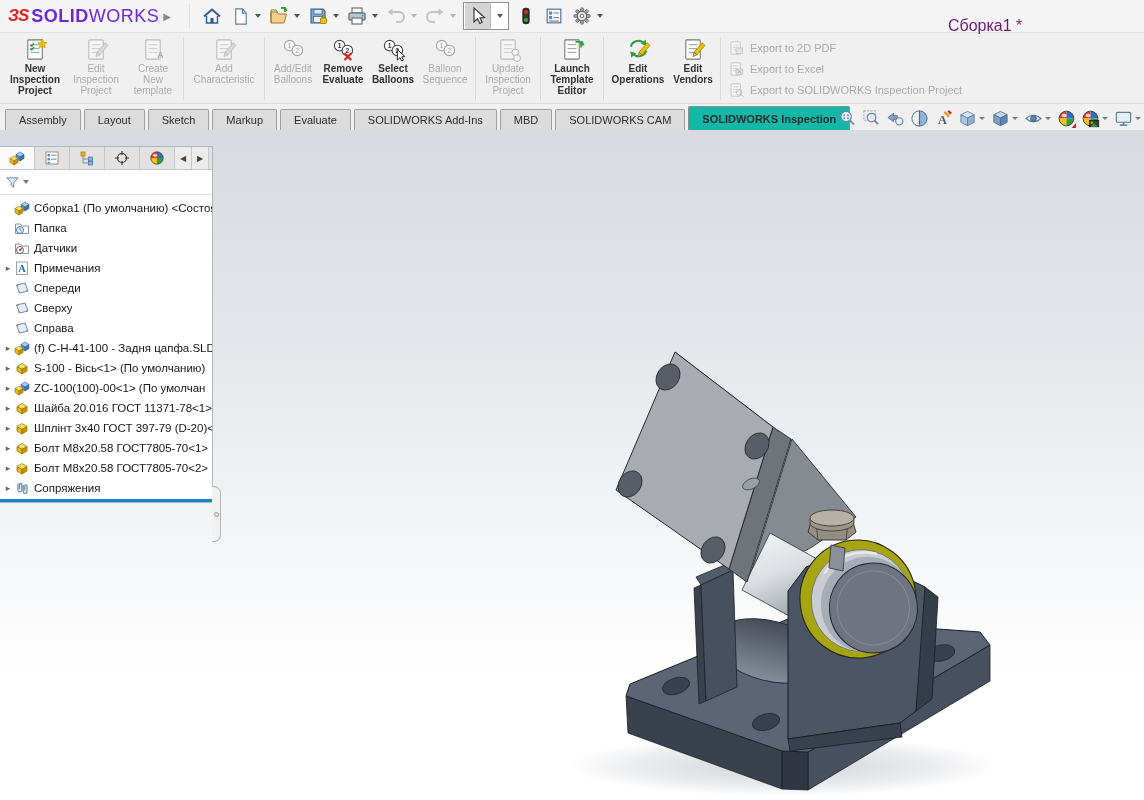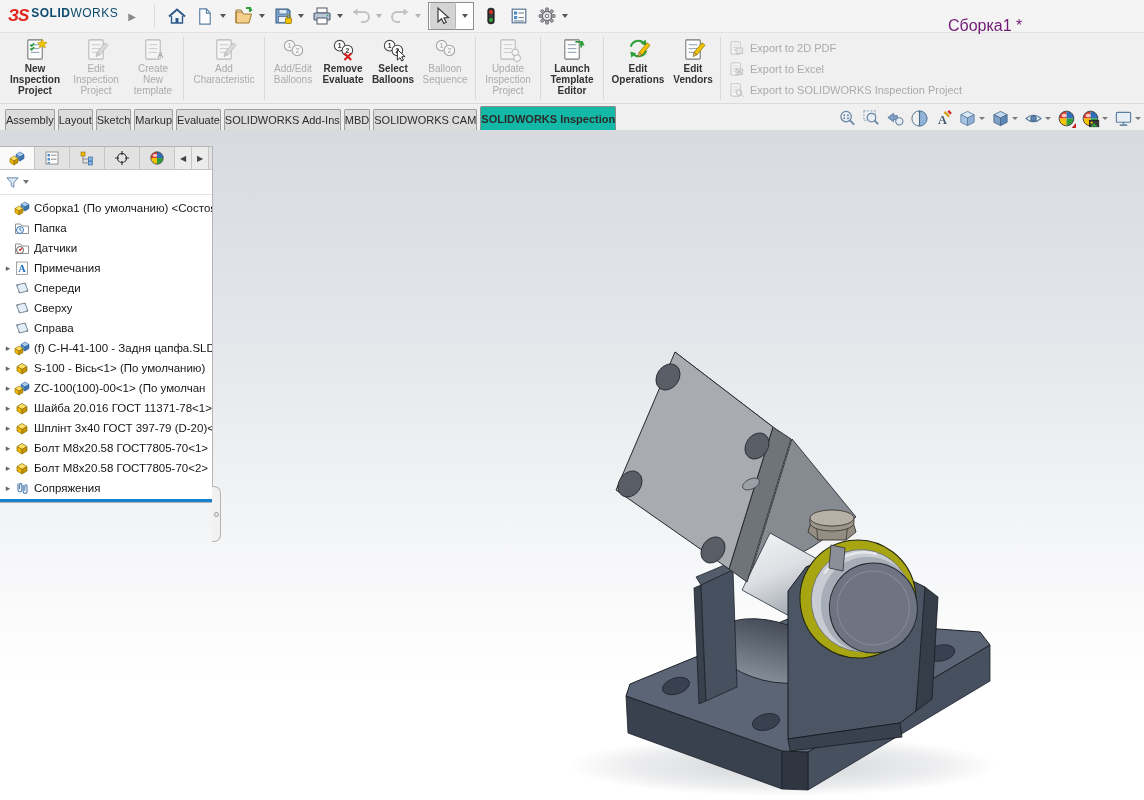--- a/index.html
+++ b/index.html
@@ -8,23 +8,23 @@
     width:1144px; height:800px; overflow:hidden; position:relative;
     font-family:"Liberation Sans", sans-serif; background:#ffffff;
     -webkit-font-smoothing:antialiased;
   }
 
   
   .titlebar {
     height:33px; background:#f4f4f4; border-bottom:1px solid #e2e2e2;
     display:flex; align-items:center; position:relative; padding-left:8px;
   }
-  .brand { display:flex; align-items:flex-start; gap:3px; margin-right:6px; }
+  .brand { display:flex; align-items:center; gap:3px; }
   .brand .mark { color:#e2231a; font-weight:bold; font-style:italic; font-size:17px; letter-spacing:-1px; }
-  .brand .word { color:#0c4a6e; font-size:12px; letter-spacing:.5px; }
+  .brand .word { color:#6d28d9; font-size:18px; letter-spacing:.5px; }
   .brand .word b { font-weight:bold; }
   .flyout { color:#8a8a8a; font-size:10px; margin:0 10px 0 4px; }
   .qt-sep { width:1px; height:24px; background:#dddddd; margin:0 8px; }
   .qt-btn {
     height:26px; min-width:26px; display:flex; align-items:center; justify-content:center;
     margin:0 1px; border-radius:2px;
   }
   .qt-btn svg { display:block; }
   .caret { width:0; height:0; border-left:3.5px solid transparent; border-right:3.5px solid transparent; border-top:4px solid #555; margin:0 4px 0 1px; }
   .caret.dim { border-top-color:#b5b5b5; }
@@ -49,21 +49,21 @@
   .export-col { display:flex; flex-direction:column; padding:3px 4px; flex:none; }
   .export-btn { display:flex; align-items:center; gap:6px; height:21px; font-size:11px; color:#aaaaaa; white-space:nowrap; }
   .export-btn svg { flex:none; opacity:.55; }
 
   
   .tabrow {
     height:26px; background:#f0f0f0; display:flex; align-items:flex-end;
     padding-left:5px; position:relative;
   }
   .ctab {
-    height:21px; padding:0 0; display:flex; align-items:center; flex:none;
+    height:21px; padding:0 13px; display:flex; align-items:center; flex:none;
     font-size:11px; color:#2b2b2b; background:#dcdcdc;
     border:1px solid #9f9f9f; border-bottom:none; margin-right:3px;
     border-radius:2px 2px 0 0; white-space:nowrap;
   }
   .ctab.active { background:#14b8a6; font-weight:bold; height:24px; border-color:#8d8d8d; }
   .headsup { position:absolute; right:0; top:4px; display:flex; align-items:center; }
   .hu-btn { width:24px; height:20px; display:flex; align-items:center; justify-content:center; flex:none; }
   .hu-caret { width:0; height:0; border-left:3px solid transparent; border-right:3px solid transparent; border-top:3.5px solid #7a7a7a; margin:0 3px 0 0; }
 
   

